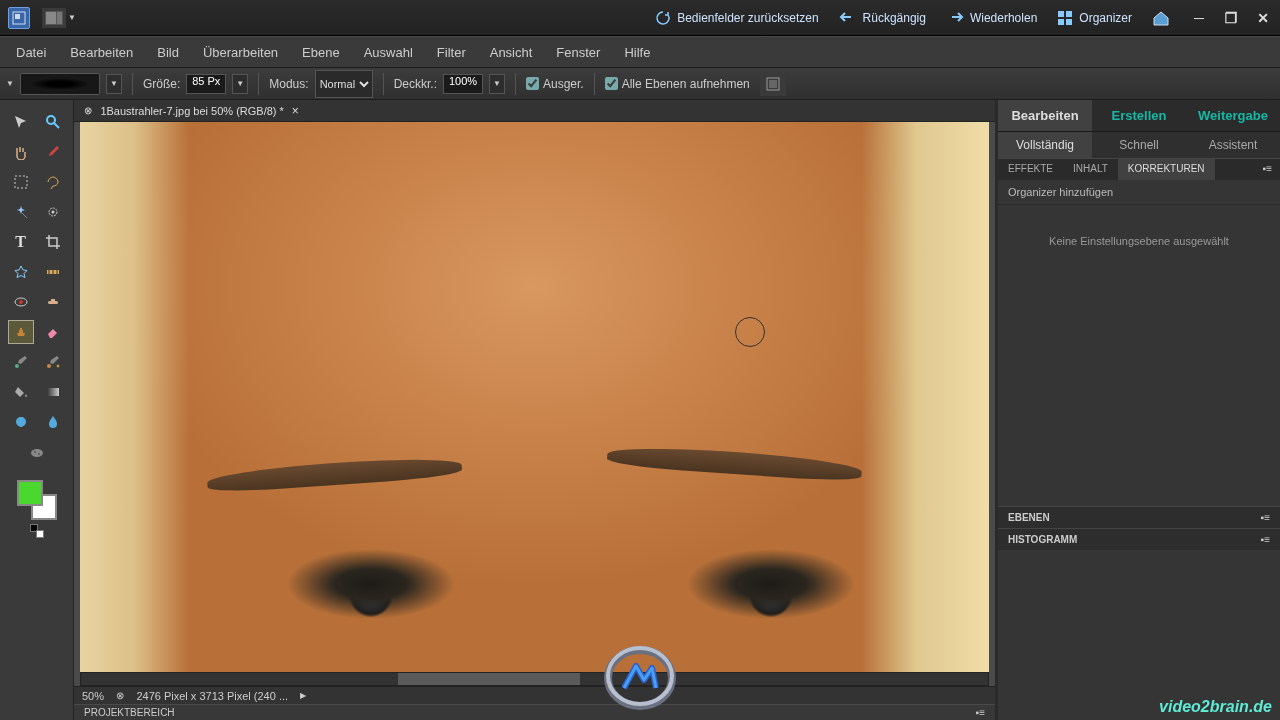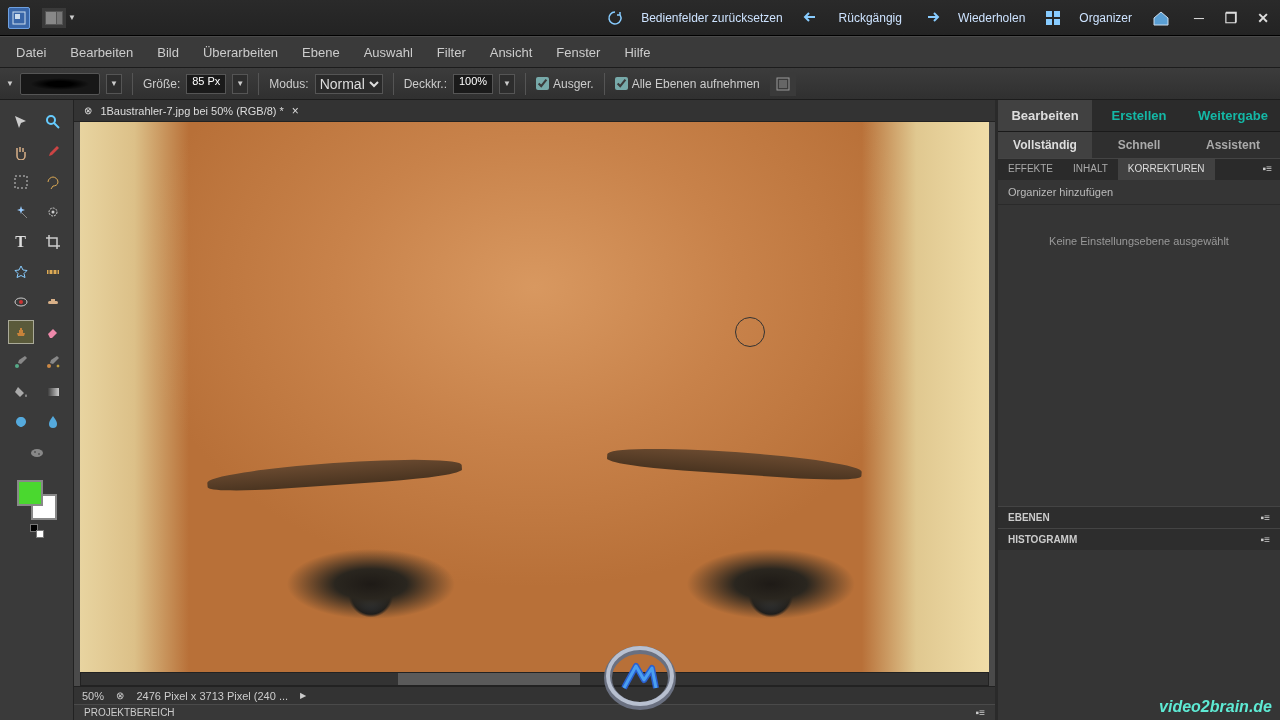--- a/index.html
+++ b/index.html
@@ -2,35 +2,35 @@
 <html><head>
 <meta charset="utf-8">
 <style>
 * { margin: 0; padding: 0; box-sizing: border-box; font-family: "Segoe UI", Tahoma, sans-serif; user-select: none; }
 body { width: 1280px; height: 720px; background: #1a1a1a; color: #ccc; overflow: hidden; position: relative; }
 
 
 .titlebar { height: 36px; background: linear-gradient(#2a2a2a,#232323); display: flex; align-items: center; padding: 0 8px; font-size: 12px; border-bottom: 1px solid #000; }
 .titlebar .logo { width:22px;height:22px;background:#3966a8;border:1px solid #6ea0e0;border-radius:2px;display:flex;align-items:center;justify-content:center;color:#cde; font-weight:bold; }
 .titlebar .spacer { flex:1; }
-.titlebar .tb-item { display:flex;align-items:center;gap:18px;padding:4px 10px;color:#cde3ff;cursor:pointer; }
+.titlebar .tb-item { display:flex;align-items:center;gap:6px;padding:4px 10px;color:#cde3ff;cursor:pointer; }
 .win-controls { display:flex;gap:14px;margin-left:10px;color:#ddd; }
 .win-btn { width:18px;height:18px;display:flex;align-items:center;justify-content:center;cursor:pointer;font-weight:bold;font-size:14px; }
 
 
 .menubar { height: 32px; background:#3a3a3a; display:flex; align-items:center; padding:0 4px; border-top:1px solid #4a4a4a; border-bottom:1px solid #1c1c1c; font-size:13px; }
 .menubar .menu-item { padding:6px 12px; cursor:pointer; }
 
 
 .optionsbar { height:32px;background:linear-gradient(#3c3c3c,#303030);display:flex;align-items:center;padding:0 6px;font-size:12px;gap:6px;border-bottom:1px solid #1c1c1c; }
 .optionsbar .brush-preview { width:80px;height:22px;background:#171717;border:1px solid #555;border-radius:2px;display:flex;align-items:center;justify-content:center; }
 .optionsbar .brush-preview .stroke { width:60px;height:12px;background:radial-gradient(ellipse,#000 30%,transparent 70%);border-radius:50%; }
 .optionsbar .lbl { color:#ccc; }
 .optionsbar .num-in { width:40px;height:20px;background:#1a1a1a;border:1px solid #555;color:#fff;text-align:center;font-size:11px; }
-.optionsbar select { background:#2a2a2a;border:1px solid #555;color:#ddd;height:20px;font-size:14px; }
+.optionsbar select { background:#2a2a2a;border:1px solid #555;color:#ddd;height:28px;font-size:11px; }
 .optionsbar .drop { width:16px;height:20px;background:#2d2d2d;border:1px solid #555;display:flex;align-items:center;justify-content:center;font-size:8px; }
 .sep { width:1px;height:22px;background:#555;margin:0 4px; }
 .optionsbar input[type=checkbox] { accent-color:#7aa; }
 
 
 .main { position:absolute; top:100px; left:0; right:0; bottom:0; display:flex; }
 
 
 .toolbox { width:74px; background:#3a3a3a; border-right:1px solid #222; padding-top:10px; display:flex; flex-direction:column; align-items:center; }
 .tool-row { display:flex; gap:6px; margin-bottom:6px; }
@@ -61,21 +61,21 @@
 .proj-bar { height:16px;background:#383838;font-size:10px;padding:2px 10px;border-top:1px solid #4a4a4a;display:flex;align-items:center;justify-content:space-between; }
 .scrollbar-h { height:14px;background:#333;border:1px solid #222;margin:0 6px;position:relative; }
 .scrollbar-h .thumb { position:absolute;height:100%;background:#5a5a5a;left:35%;width:20%; }
 
 
 .right-panel { width:282px;background:#353535;display:flex;flex-direction:column;font-size:12px; }
 .rp-tabs1 { display:flex;height:32px;background:#2b2b2b;border-bottom:1px solid #1a1a1a; }
 .rp-tab1 { flex:1;display:flex;align-items:center;justify-content:center;cursor:pointer;font-weight:bold;color:#14b8a6; font-size:13px; }
 .rp-tab1.active { background:#414141;color:#ddd; }
 .rp-tabs2 { display:flex;height:26px;background:#2f2f2f; }
-.rp-tab2 { flex:1;display:flex;align-items:center;justify-content:center;cursor:pointer;color:#aaa; font-size:12px;font-weight:bold; }
+.rp-tab2 { flex:1;display:flex;align-items:center;justify-content:center;cursor:pointer;color:#aaa; font-size:12px; }
 .rp-tab2.active { background:#414141;color:#ddd; }
 .rp-tabs3 { display:flex;height:22px;background:#2a2a2a;font-size:10px;border-top:1px solid #444; }
 .rp-tab3 { padding:4px 10px;cursor:pointer;color:#aaa;font-weight:normal; }
 .rp-tab3.active { background:#414141;color:#ddd; }
 .rp-hamb { margin-left:auto;padding:4px 8px;cursor:pointer; }
 .rp-section { padding:6px 10px;color:#bbb;font-size:11px;border-bottom:1px solid #2a2a2a; }
 .rp-body { flex:1;display:flex;align-items:flex-start;justify-content:center;padding-top:30px;color:#999;font-size:11px; }
 .rp-collapsed { height:22px;background:#2d2d2d;border-top:1px solid #444;display:flex;align-items:center;padding:0 10px;font-size:10px;font-weight:bold;justify-content:space-between;cursor:pointer; }
 
 

